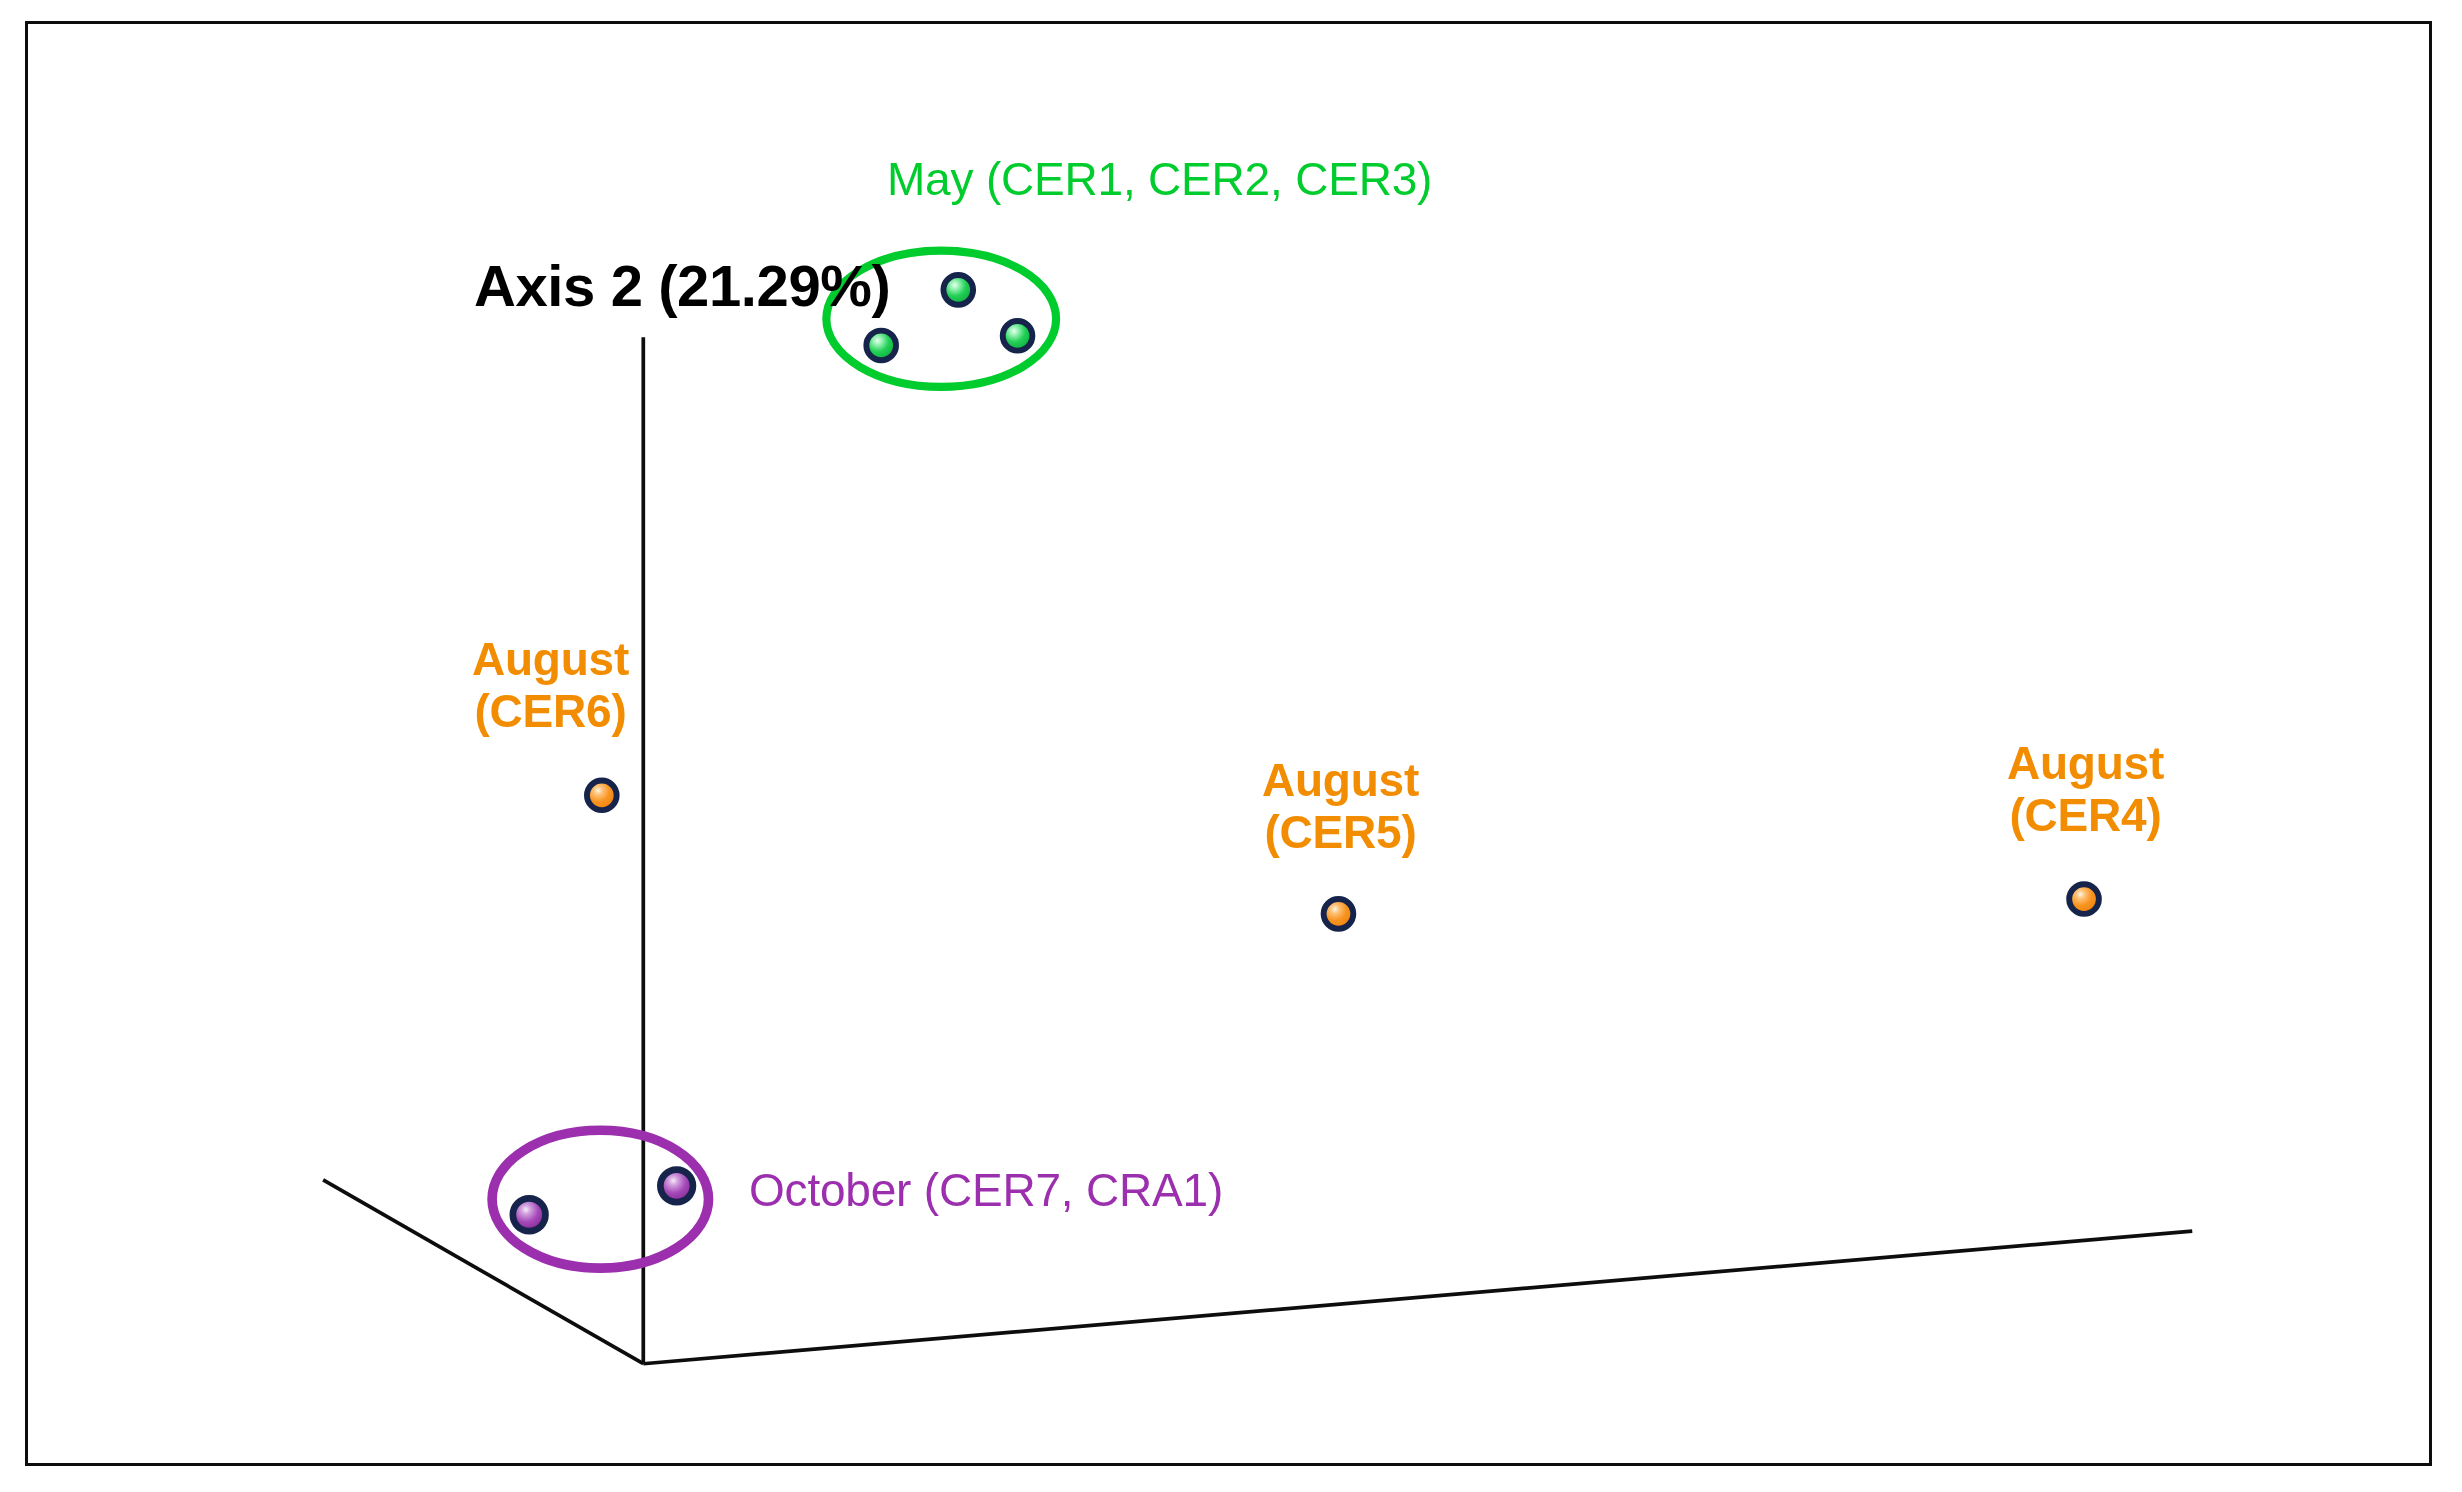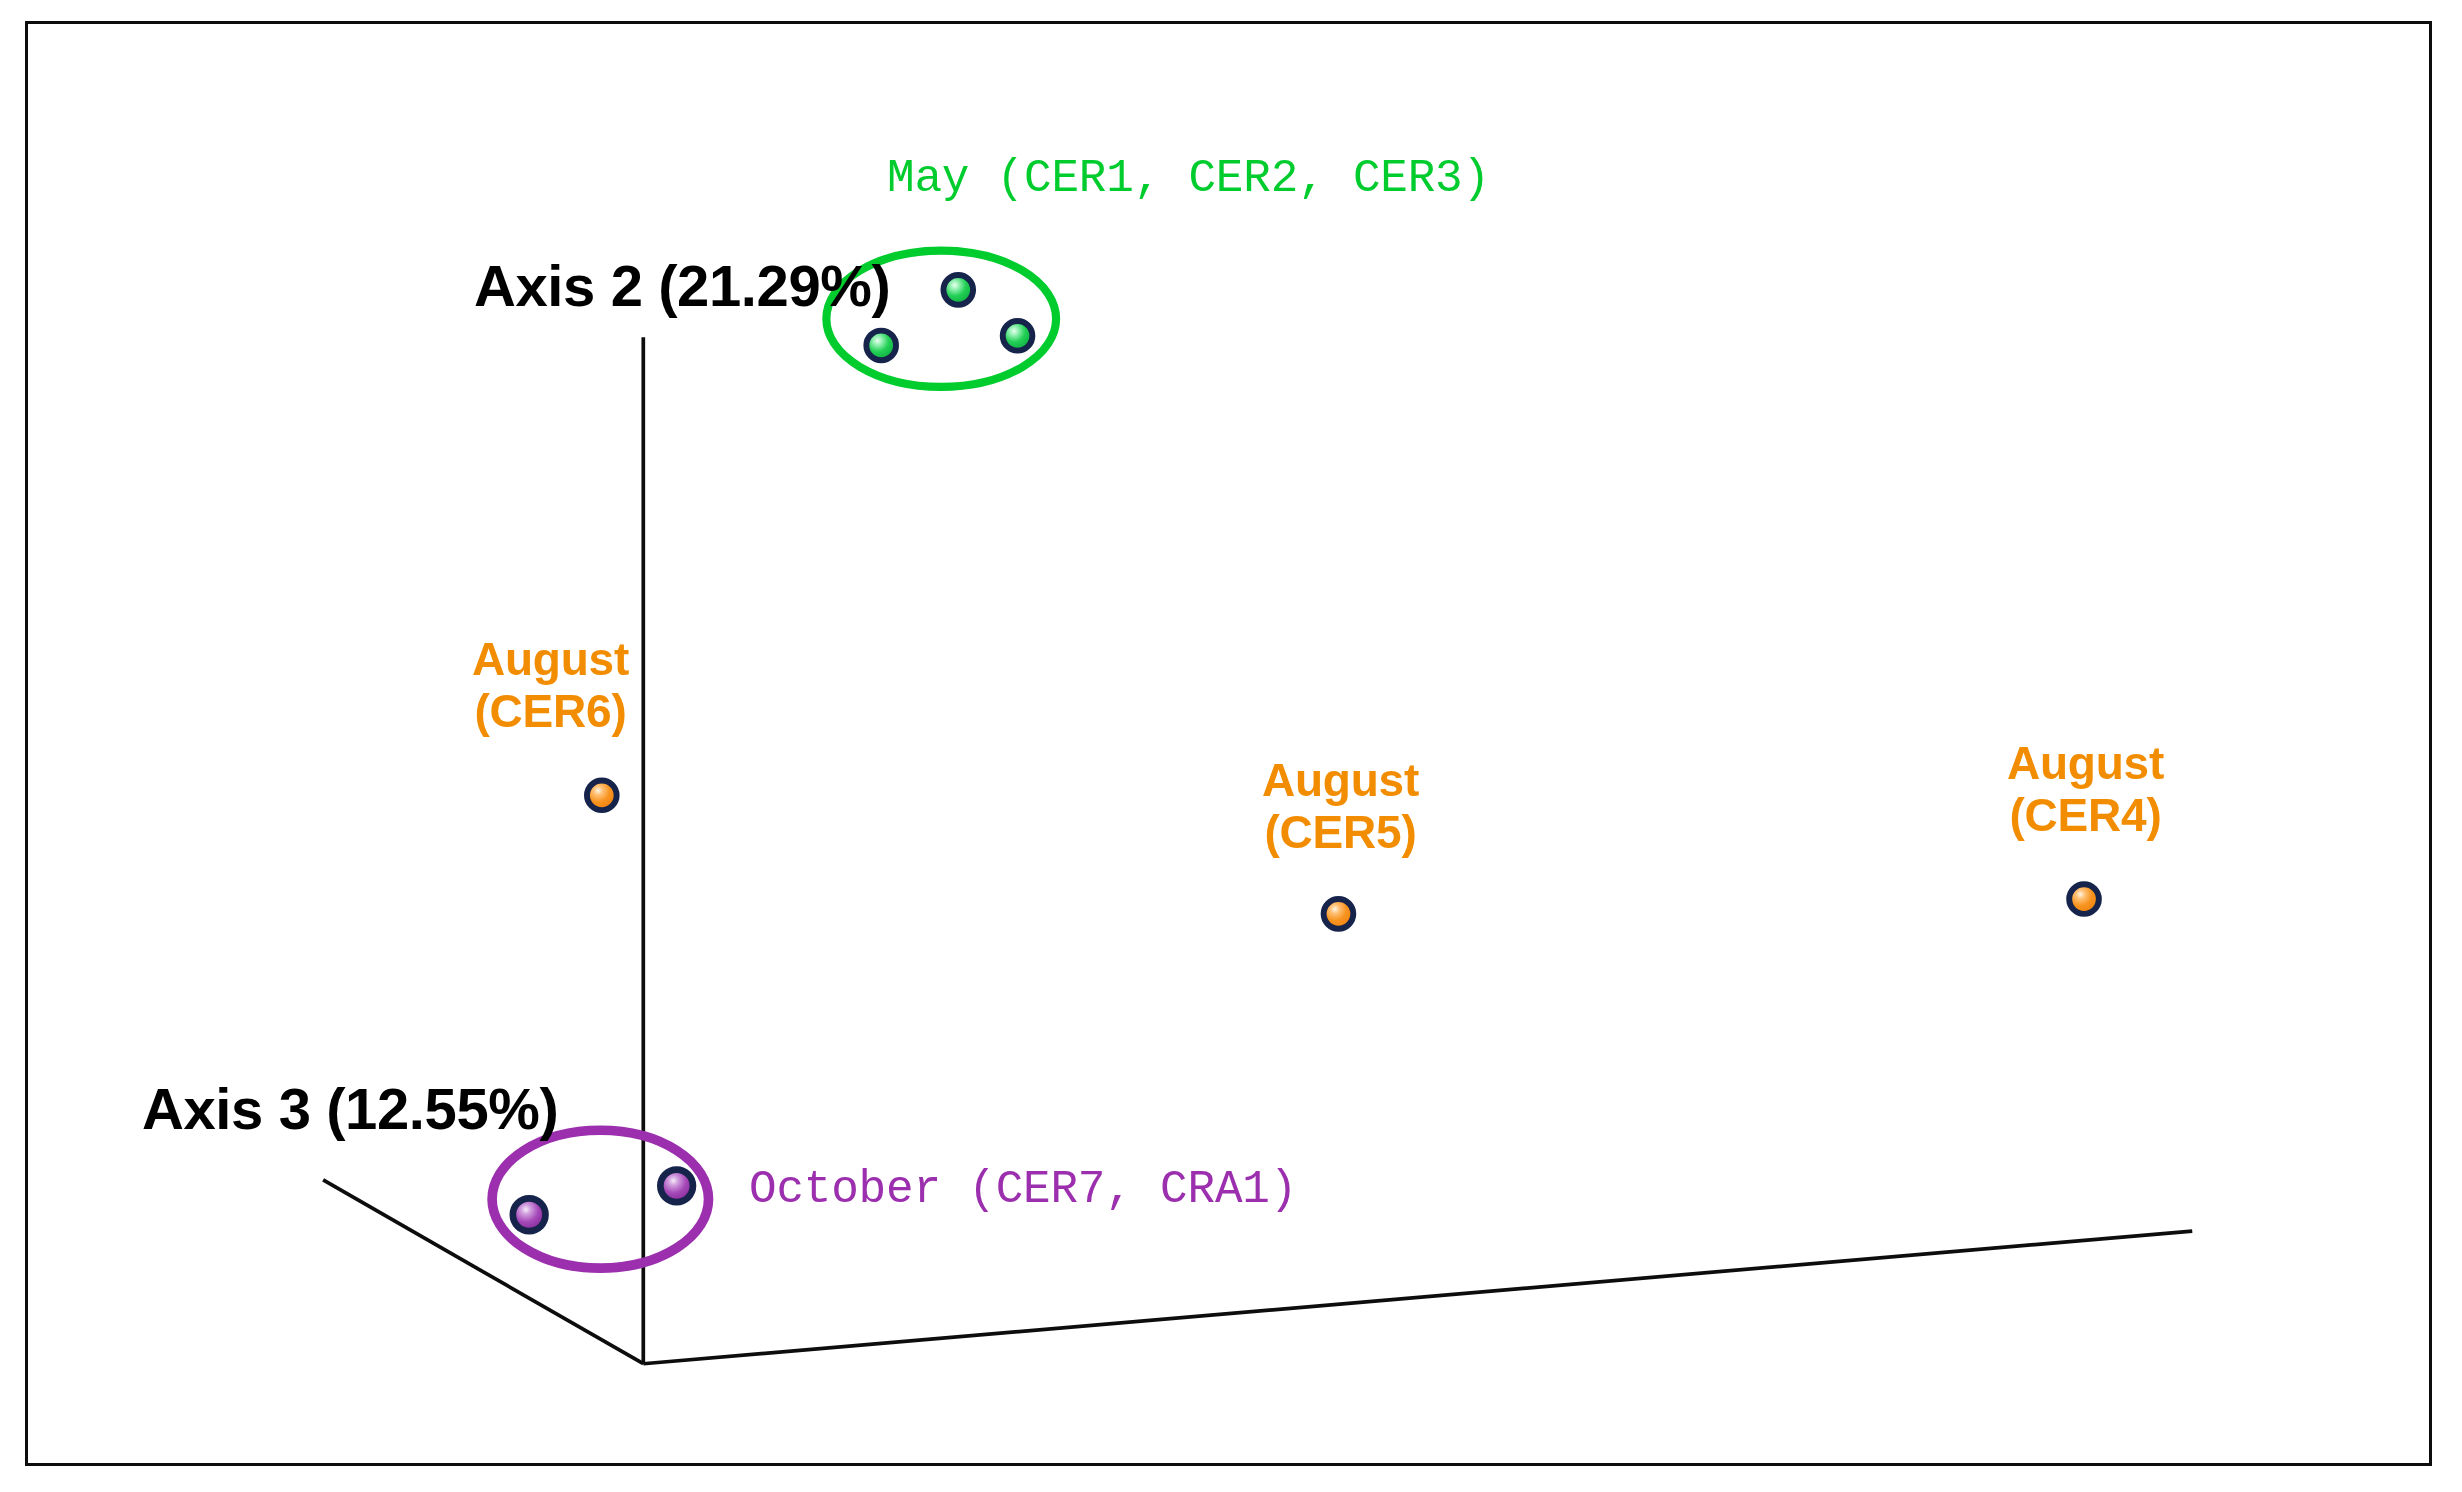--- a/index.html
+++ b/index.html
@@ -53,21 +53,20 @@
     white-space: nowrap;
     line-height: 1.12;
     letter-spacing: -0.2px;
   }
   .group-label.center {
     text-align: center;
     font-weight: bold;
   }
   .group-label.left {
     text-align: center;
-    font-family: Liberation Mono, monospace;
   }
 </style>
 </head>
 <body>
 
 <div id="figure">
 
   <div id="frame"></div>
 
   <svg id="plot-svg" viewBox="0 0 3322 2013">
@@ -113,21 +112,20 @@
       <circle cx="1806" cy="1233" r="20" fill="url(#grad-orange)" stroke="#16244b" stroke-width="8"></circle>
       <circle cx="2812" cy="1213" r="20" fill="url(#grad-orange)" stroke="#16244b" stroke-width="8"></circle>
 
       <circle cx="714" cy="1639" r="22" fill="url(#grad-purple)" stroke="#16244b" stroke-width="9"></circle>
       <circle cx="913" cy="1600" r="22" fill="url(#grad-purple)" stroke="#16244b" stroke-width="9"></circle>
     </g>
   </svg>
 
   <div class="axis-label" style="left:474px; top:252px;">Axis 2 (21.29%)</div>
 
-  <div class="axis-label" style="left:142px; top:1075px;">Axis 3 (12.55%)</div>
 
 
   <div class="group-label left" style="left:887px; top:154px; color:#00cc2e;">May (CER1, CER2, CER3)</div>
 
   <div class="group-label center" style="left:443px; top:634px; width:215px; color:#f28c00;">
     <div>August</div>
     <div>(CER6)</div>
   </div>
 
   <div class="group-label center" style="left:1233px; top:755px; width:215px; color:#f28c00;">

